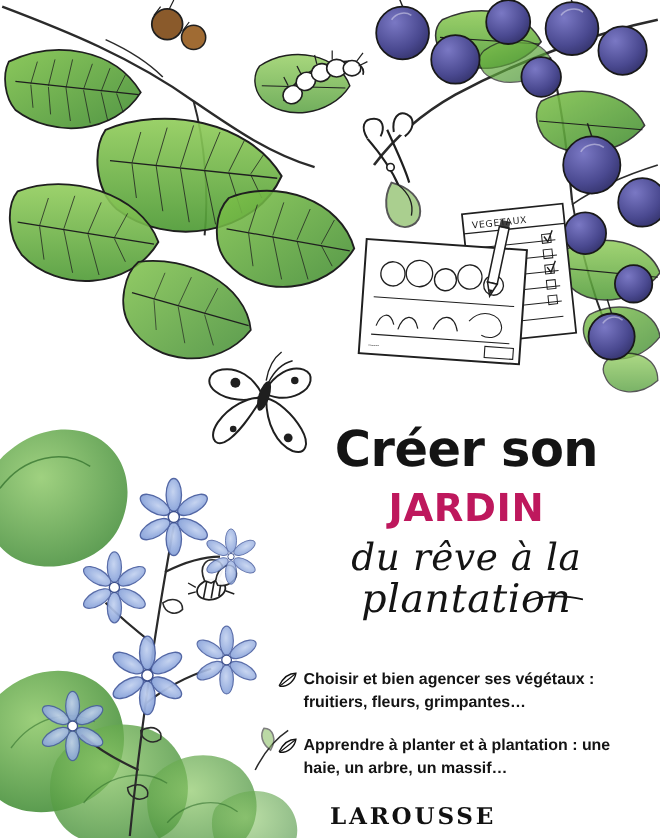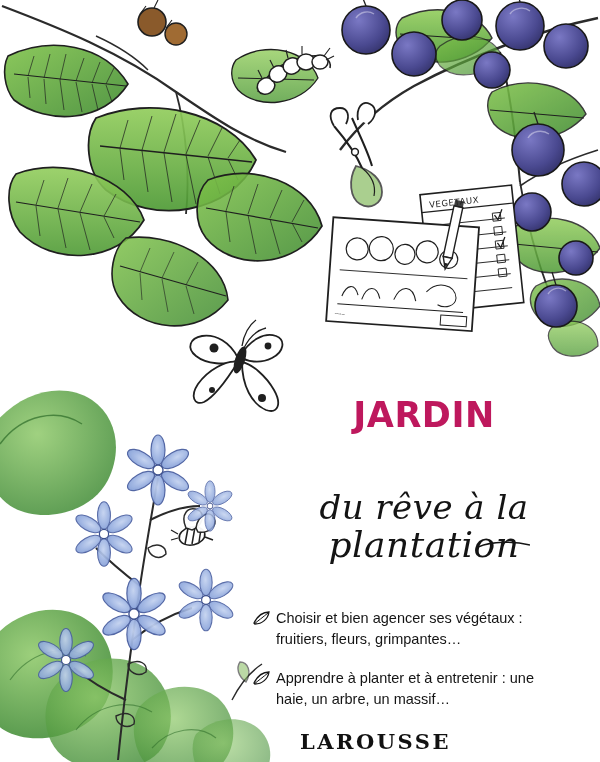--- a/index.html
+++ b/index.html
@@ -101,20 +101,21 @@
   .bullets {
     position: absolute;
     left: 252px;
     top: 608px;
     width: 310px;
   }
   .bullet {
     position: relative;
     margin-bottom: 18px;
     padding-left: 24px;
+    font-weight: bold;
   }
   .bullet-text {
     font-size: 14.5px;
     line-height: 21px;
     color: #141414;
     font-family: "Liberation Sans", sans-serif;
   }
   .bullet-mark {
     position: absolute;
     left: 0;
@@ -555,20 +556,21 @@
         <path d="M232 700 C 240 684, 250 672, 262 664"></path>
         <path d="M246 682 C 238 676, 236 668, 240 662 C 248 662, 252 672, 246 682 Z" fill="#8ec06a" opacity="0.6"></path>
       </g>
     </svg>
   </div>
 
   <div class="text-layer">
 
 
     <div class="title-block">
+      <div class="title-line1">Créer son</div>
       <div class="title-line2">JARDIN</div>
     </div>
 
     <div class="subtitle-script">
       <div class="script-1">du rêve à la</div>
       <div class="script-2">plantation</div>
     </div>
 
     <svg class="script-rule" viewBox="0 0 52 10">
       <path d="M0 6 C 14 0, 36 0, 52 4" fill="none" stroke="#141414" stroke-width="1.6"></path>
@@ -580,19 +582,19 @@
           <path d="M2 13 C 6 5, 12 2, 17 2 C 16 9, 10 14, 3 14 Z" fill="none" stroke="#141414" stroke-width="1.3"></path>
           <path d="M2 14 C 6 11, 11 7, 16 3" fill="none" stroke="#141414" stroke-width="1"></path>
         </svg>
         <div class="bullet-text">Choisir et bien agencer ses végétaux : fruitiers, fleurs, grimpantes…</div>
       </div>
       <div class="bullet">
         <svg class="bullet-mark" viewBox="0 0 18 16">
           <path d="M2 13 C 6 5, 12 2, 17 2 C 16 9, 10 14, 3 14 Z" fill="none" stroke="#141414" stroke-width="1.3"></path>
           <path d="M2 14 C 6 11, 11 7, 16 3" fill="none" stroke="#141414" stroke-width="1"></path>
         </svg>
-        <div class="bullet-text">Apprendre à planter et à entretenir : une haie, un arbre, un massif…</div>
+        <div class="bullet-text">Apprendre à planter et à plantation : une haie, un arbre, un massif…</div>
       </div>
     </div>
 
     <div class="publisher">LAROUSSE</div>
   </div>
 </div>
 
 </body></html>

